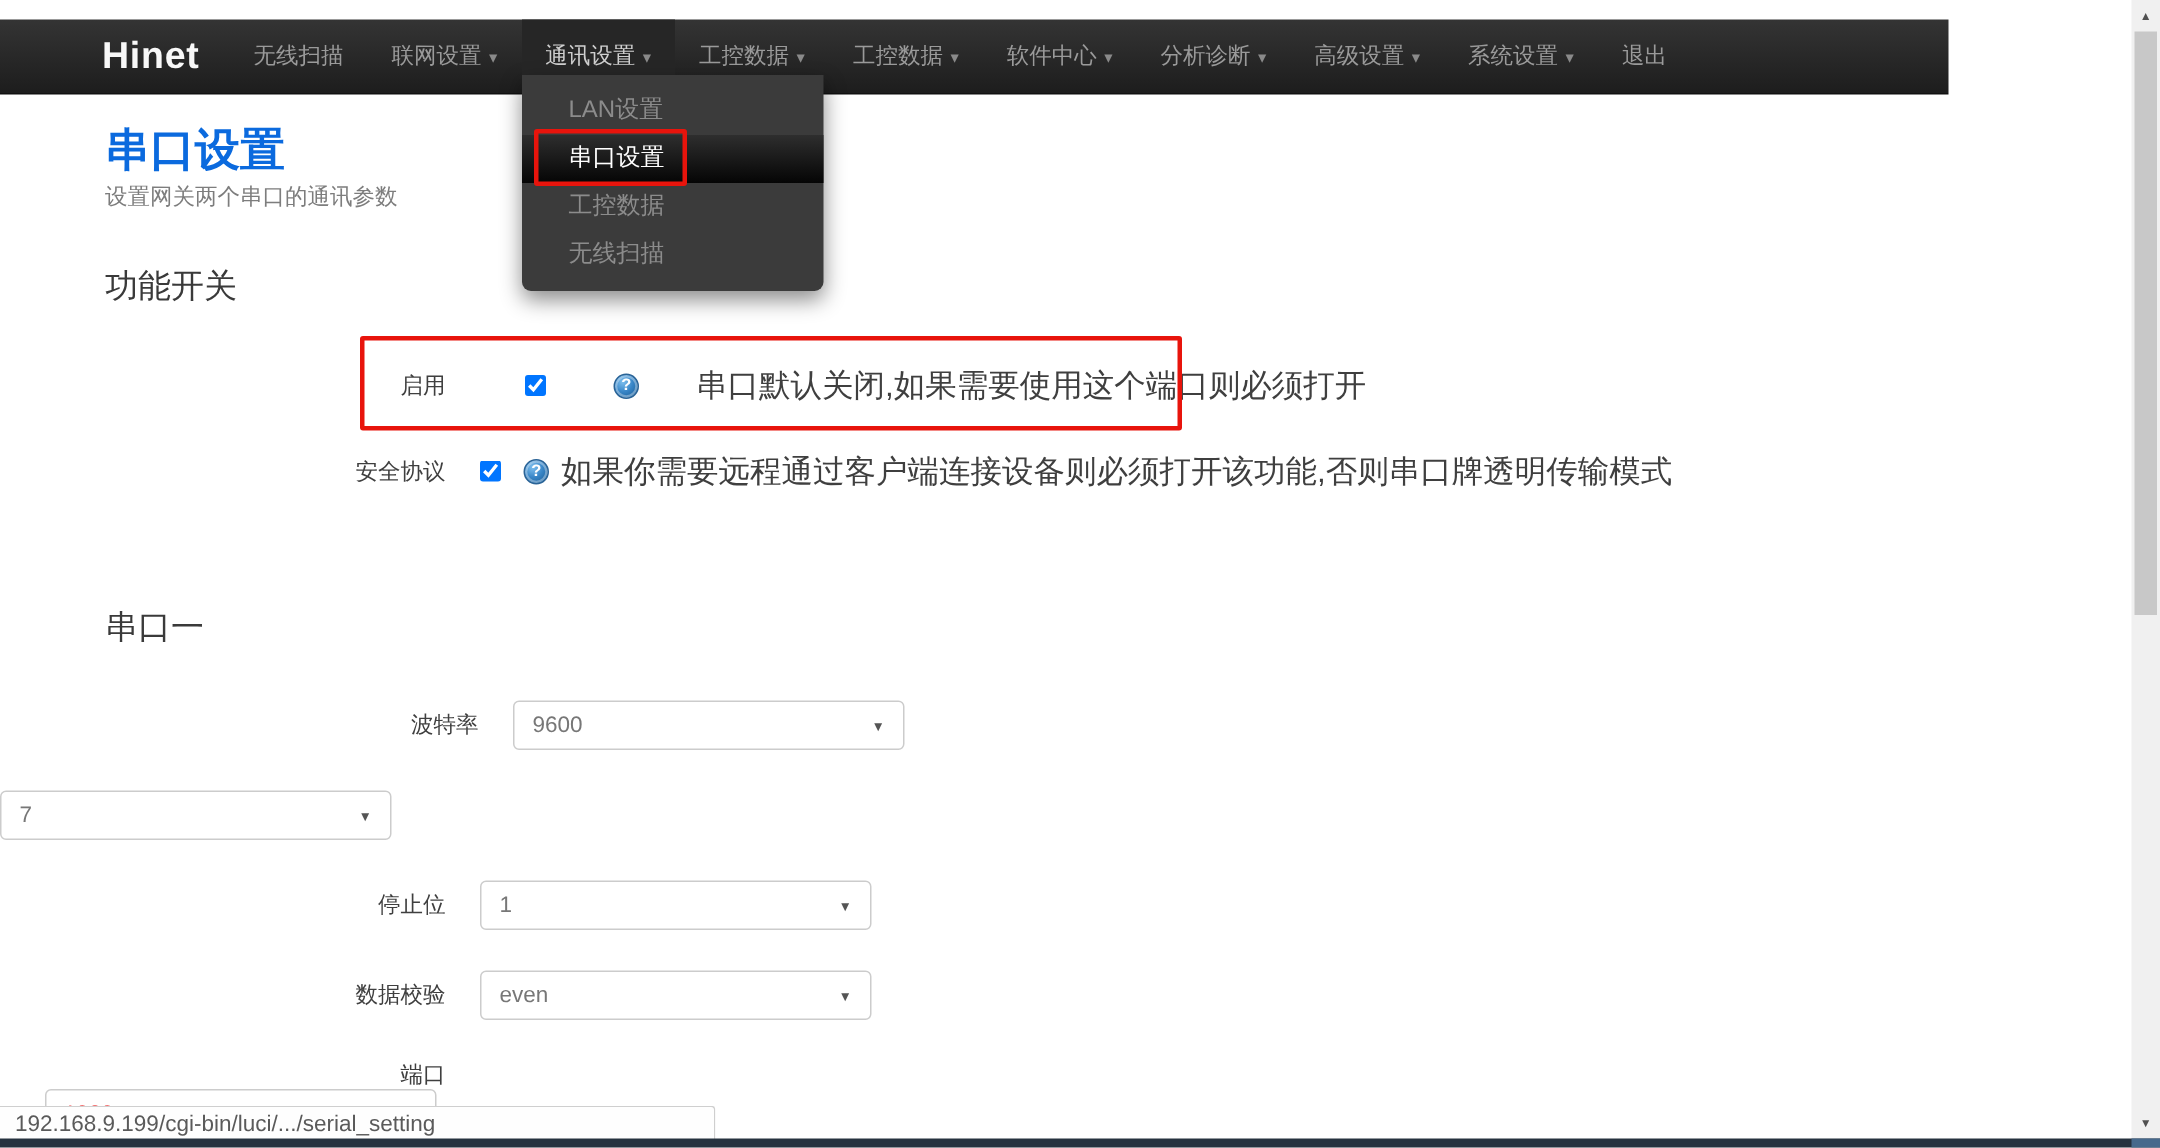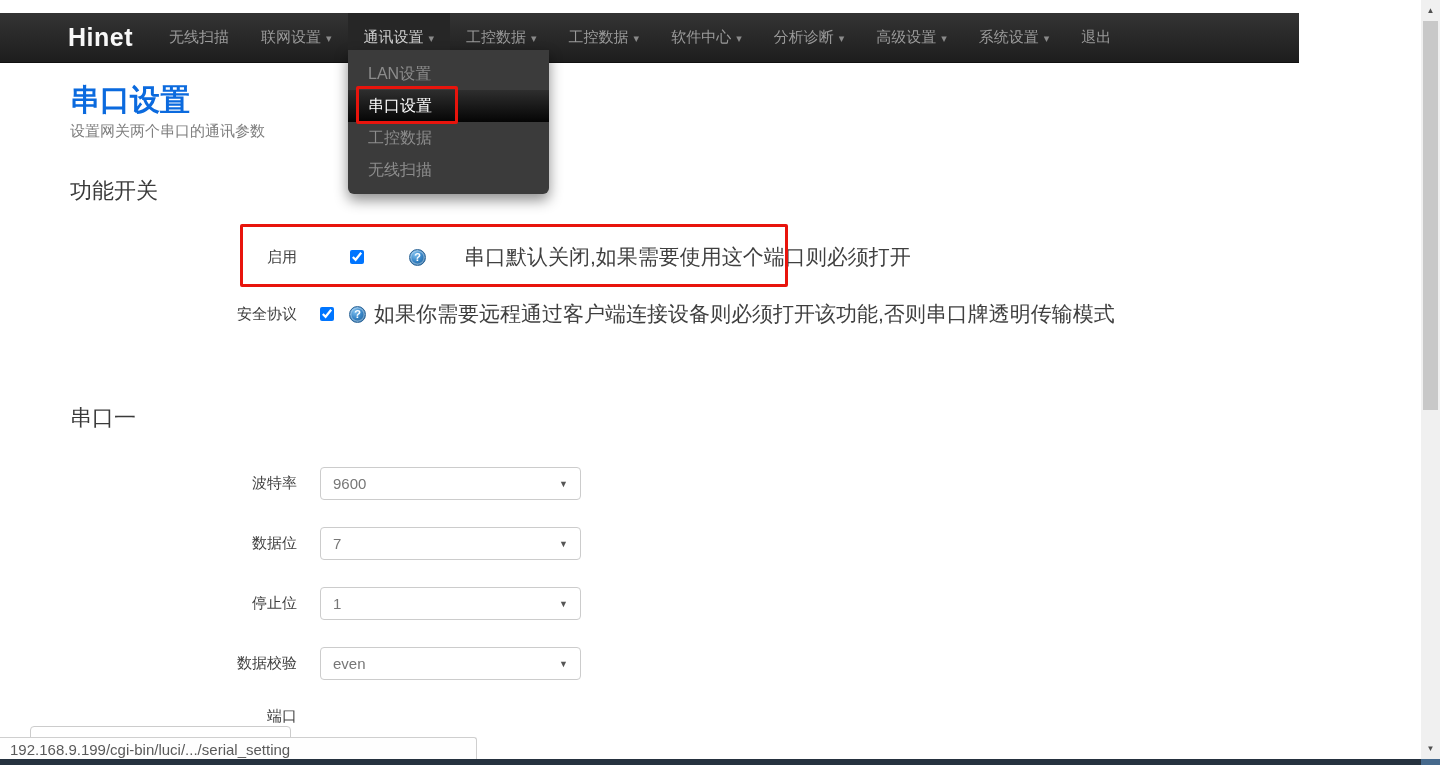--- a/index.html
+++ b/index.html
@@ -16,21 +16,21 @@
   .nav { display:flex; margin-left:20px; }
   .nav-item { display:flex; align-items:center; padding:0 16px; color:#9a9a9a;
     font-size:15px; text-decoration:none; cursor:pointer; white-space:nowrap; }
   .nav-item .caret { font-size:11px; color:#8a8a8a; margin-left:5px; transform:translateY(1px); }
   .nav-item.open { background:#262626; color:#cfcfcf; }
 
   
   .dropdown { position:absolute; left:348px; top:50px; width:201px;
     background:#3b3b3b; border-radius:0 0 6px 6px; padding:8px 0;
     box-shadow:0 6px 14px rgba(0,0,0,0.45); z-index:30; }
-  .dd-item { display:block; height:32px; line-height:32px; padding-left:20px;
+  .dd-item { display:block; height:32px; line-height:32px; padding-left:31px;
     color:#8c8c8c; font-size:16px; text-decoration:none; cursor:pointer; }
   .dd-item.active { color:#ffffff; background:linear-gradient(#2e2e2e,#050505); }
 
   
   .red-box { position:absolute; border:3px solid #e8140c; border-radius:2px; z-index:40; pointer-events:none; }
   .red-box.dd { left:356px; top:86px; width:102px; height:38px; }
   .red-box.row { left:240px; top:224px; width:548px; height:63px; }
 
   
   .page-title { position:absolute; left:70px; top:80px; font-size:30px; font-weight:bold; color:#0b6ade; }
@@ -149,30 +149,29 @@
     <label class="flabel">安全协议</label>
     <input type="checkbox" class="cb" checked="true" style="">
     <span class="help-icon">
       <span>?</span>
     </span>
     <span class="help-text">如果你需要远程通过客户端连接设备则必须打开该功能,否则串口牌透明传输模式</span>
   </div>
 
   <h2 class="section-heading sh-serial">串口一</h2>
 
-  <div class="form-row" style="top:467px;">
+  <div class="form-row" style="top:467px;padding-left:22px;">
     <label class="flabel">波特率</label>
     <div class="select">
       <span>9600</span>
       <span class="sel-caret">▼</span>
     </div>
   </div>
 
   <div class="form-row" style="top:527px;">
-    <label class="flabel">数据位</label>
     <div class="select">
       <span>7</span>
       <span class="sel-caret">▼</span>
     </div>
   </div>
 
   <div class="form-row" style="top:587px;">
     <label class="flabel">停止位</label>
     <div class="select">
       <span>1</span>

